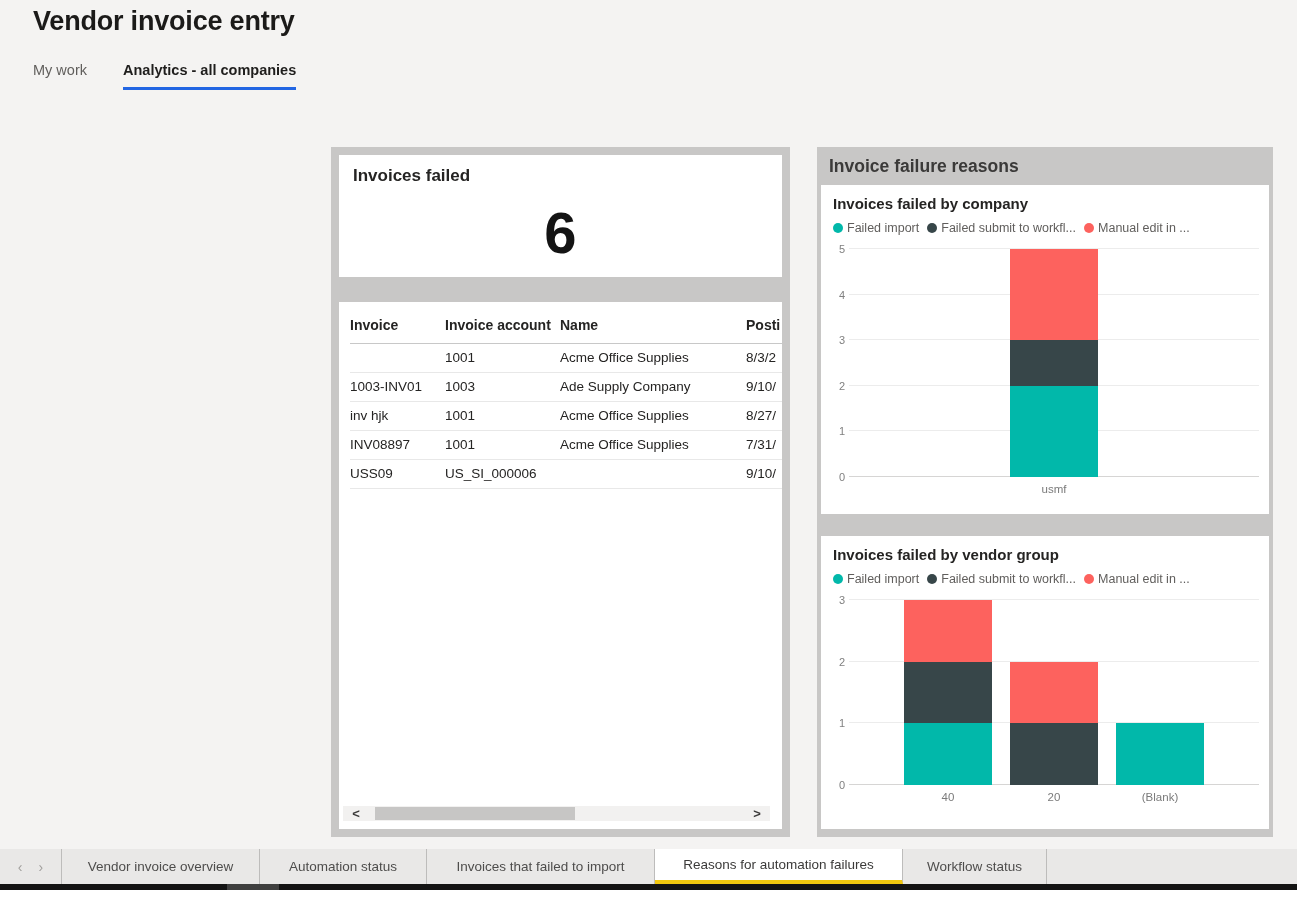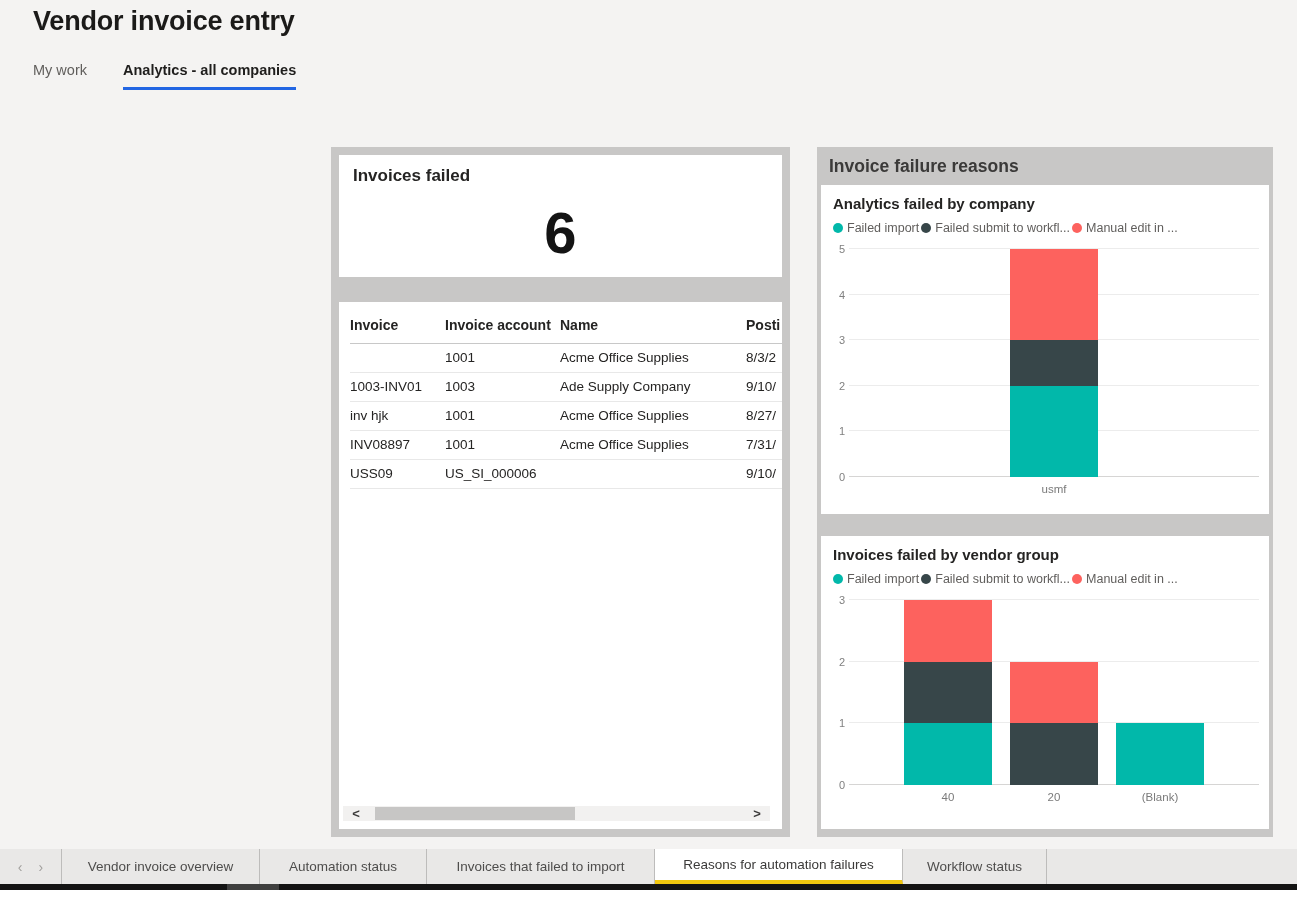--- a/index.html
+++ b/index.html
@@ -65,21 +65,21 @@
     background:var(--frame-gray);padding:0 4px 7px;
   }
   .panel-header{
     height:38px;display:flex;align-items:center;padding-left:8px;
     font-size:17.5px;font-weight:700;color:#3b3a39;
   }
   .chart-card{background:#fff;}
   .chart-card.first{height:329px;margin-bottom:22px;}
   .chart-card.second{height:293px;}
   .chart-title{font-size:15px;font-weight:700;color:#252423;padding:10px 12px 2px;}
-  .legend{display:flex;align-items:center;gap:2px;padding:7px 12px 6px;overflow:hidden;white-space:nowrap;}
+  .legend{display:flex;align-items:center;gap:8px;padding:7px 12px 6px;overflow:hidden;white-space:nowrap;}
   .legend-item{display:flex;align-items:center;gap:4px;font-size:12.5px;color:#605E5C;cursor:pointer;}
   .legend-dot{width:10px;height:10px;border-radius:50%;flex:0 0 auto;}
   .chart-body{display:flex;padding:8px 10px 0 6px;}
   .y-axis{width:22px;position:relative;flex:0 0 auto;}
   .y-tick{
     position:absolute;right:4px;transform:translateY(50%);
     font-size:11px;color:#808080;
   }
   .plot{flex:1;position:relative;}
   .gridline{position:absolute;left:0;right:0;height:1px;background:#ececec;}
@@ -180,21 +180,21 @@
       </div>
       <div class="h-scroll-arrow">&gt;</div>
     </div>
   </div>
 </div>
 
 <div class="right-panel">
   <div class="panel-header">Invoice failure reasons</div>
 
   <div class="chart-card first">
-    <div class="chart-title">Analytics failed by company</div>
+    <div class="chart-title">Invoices failed by company</div>
     <div class="legend">
         <span class="legend-item">
           <span class="legend-dot" style="background: rgb(1, 184, 170);"></span>
           <span class="legend-label">Failed import</span>
         </span>
         <span class="legend-item">
           <span class="legend-dot" style="background: rgb(55, 70, 73);"></span>
           <span class="legend-label">Failed submit to workfl...</span>
         </span>
         <span class="legend-item">

